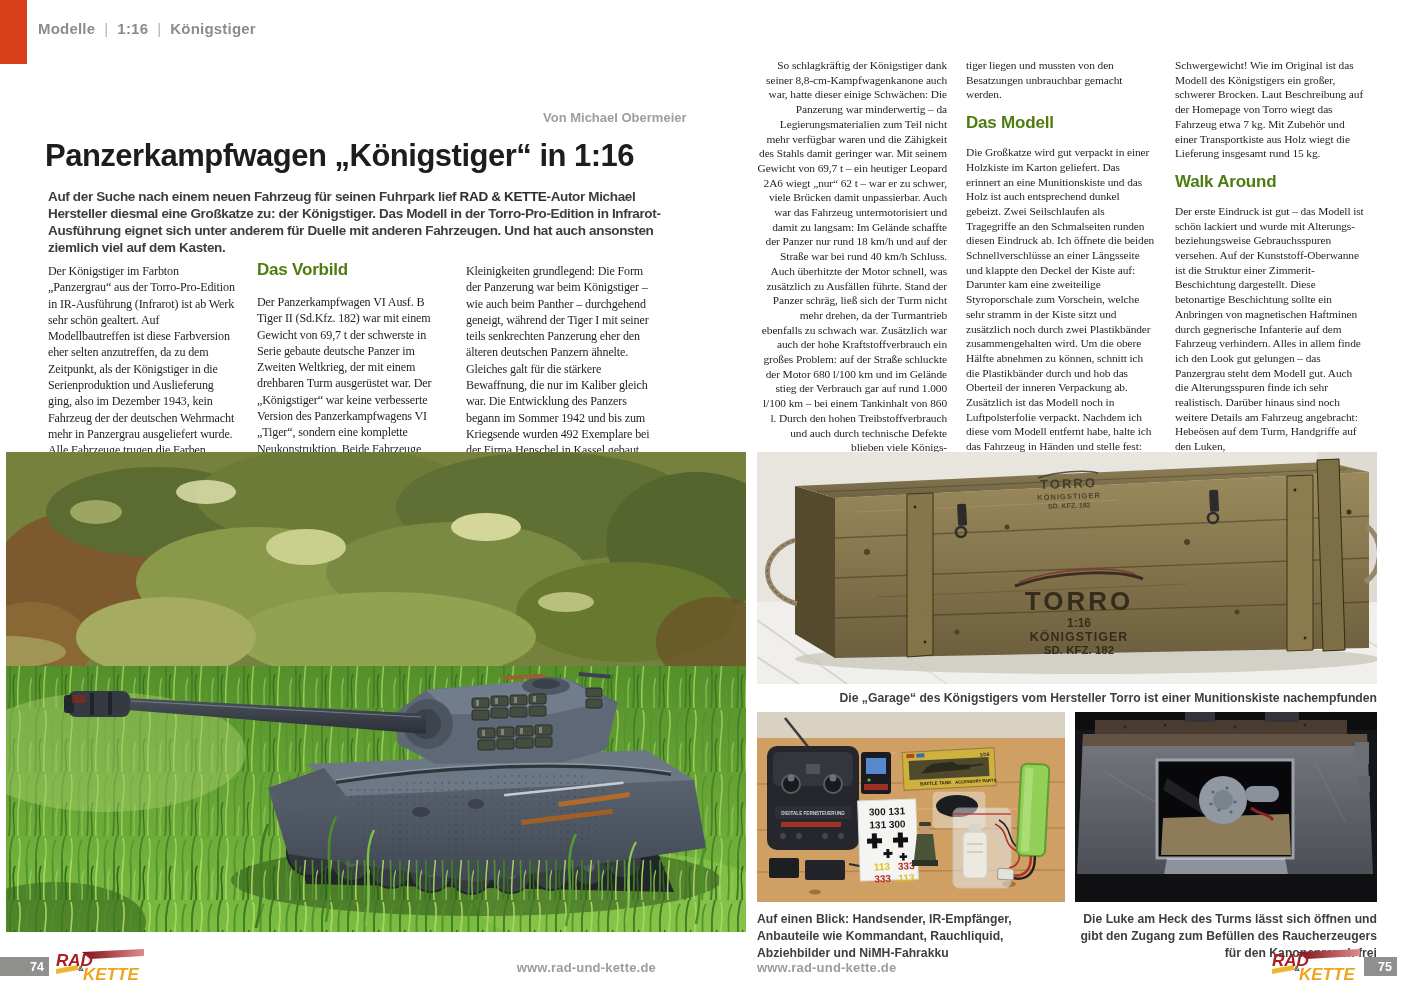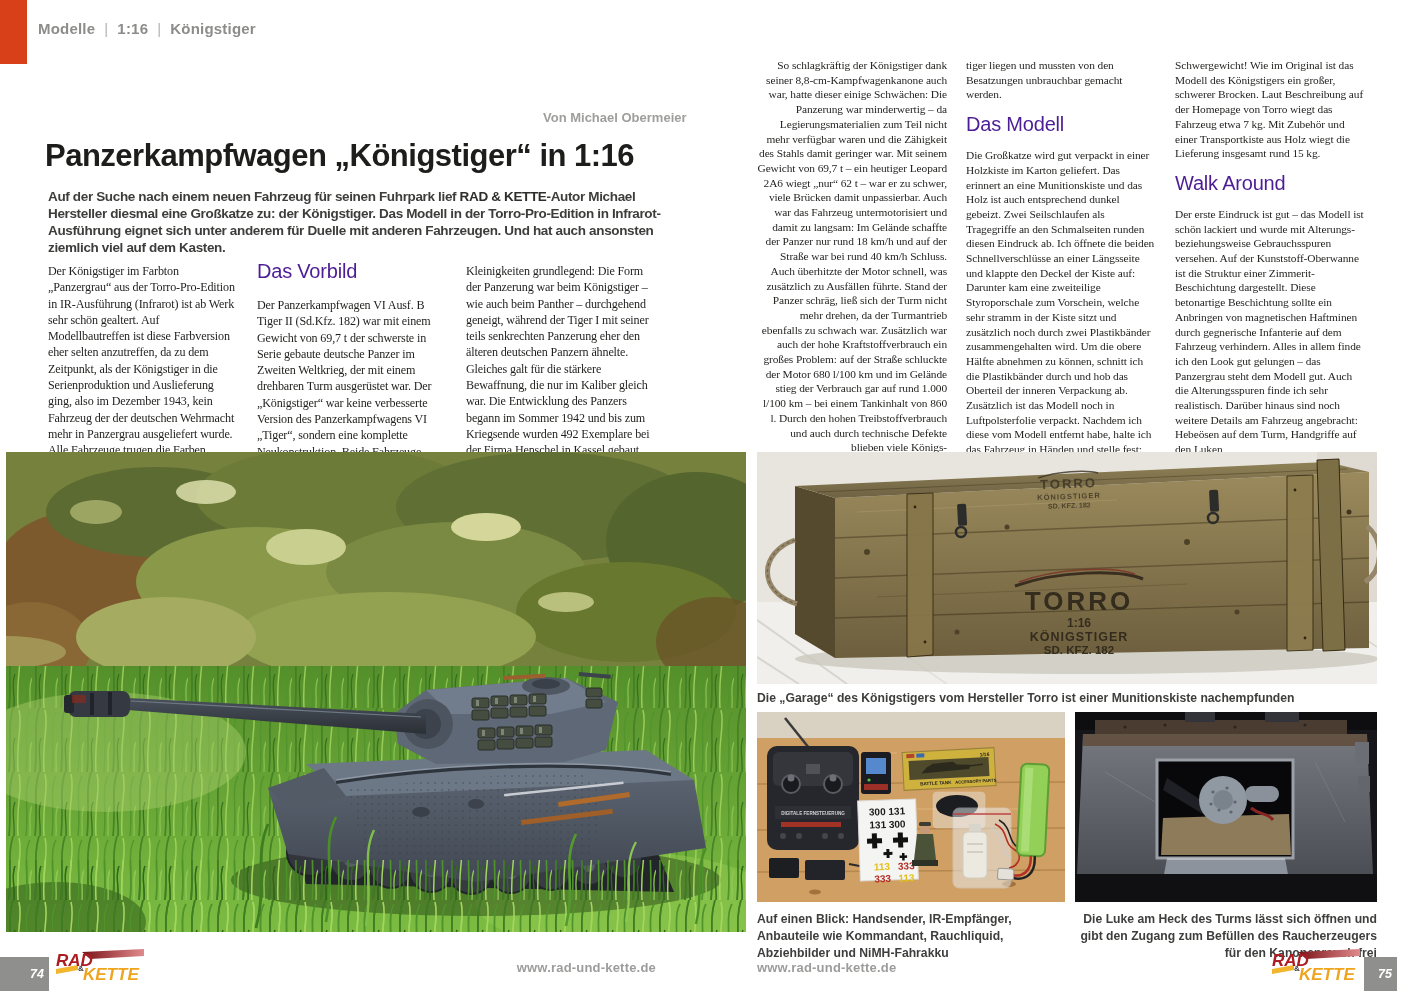--- a/index.html
+++ b/index.html
@@ -17,31 +17,31 @@
   .subtitle{left:45px;top:138px;margin:0;font-size:31px;font-weight:bold;color:#1d1d1b;letter-spacing:-.5px;}
   .lead{left:48px;top:188px;width:620px;margin:0;font-size:13.5px;font-weight:bold;color:#3d3d3b;
         line-height:17px;letter-spacing:-.35px;}
   .lead b{font-weight:bold;color:#2e2e2c;}
 
   
   .col{width:190px;color:#1f1f1d;}
   .col p{margin:0;}
   .body-lp{font-family:"Liberation Serif",serif;font-size:12.1px;line-height:16.3px;letter-spacing:-.15px;}
   .body-rp{font-family:"Liberation Serif",serif;font-size:11.4px;line-height:14.7px;letter-spacing:-.1px;}
-  .colhead{margin:0 0 14px 0;font-size:20px;font-weight:normal;color:#4c1d95;letter-spacing:-.2px;}
+  .colhead{margin:0 0 14px 0;font-size:17px;font-weight:bold;color:#4d7c0f;letter-spacing:-.2px;}
   .colhead.mid{margin:11px 0 12px 0;}
 
   
   .caption{font-size:12.2px;font-weight:bold;color:#3e3e3c;line-height:17px;}
-  .cap-center{text-align:left;}
+  .cap-center{text-align:right;}
   .cap-right{text-align:right;}
 
   
-  .pagebox{background:#8f8f8e;color:#ffffff;font-size:12.5px;font-weight:bold;height:34px;
-           display:flex;align-items:center;font-style:italic;}
+  .pagebox{background:#8f8f8e;color:#ffffff;font-size:12.5px;font-weight:bold;height:19px;
+           display:flex;align-items:center;}
   .pagebox.left{left:0;top:957px;width:49px;justify-content:flex-end;padding-right:5px;box-sizing:border-box;}
   .pagebox.right{left:1364px;top:957px;width:33px;justify-content:flex-start;padding-left:14px;box-sizing:border-box;}
   .url{font-size:13px;font-weight:bold;color:#9c9c9a;letter-spacing:.2px;}
   .url.left{left:460px;top:960px;width:196px;text-align:right;}
   .url.right{left:757px;top:960px;width:196px;text-align:left;}
 
   svg{display:block;}
   svg text{font-family:"Liberation Sans","DejaVu Sans",sans-serif;}
 </style>
 </head>

